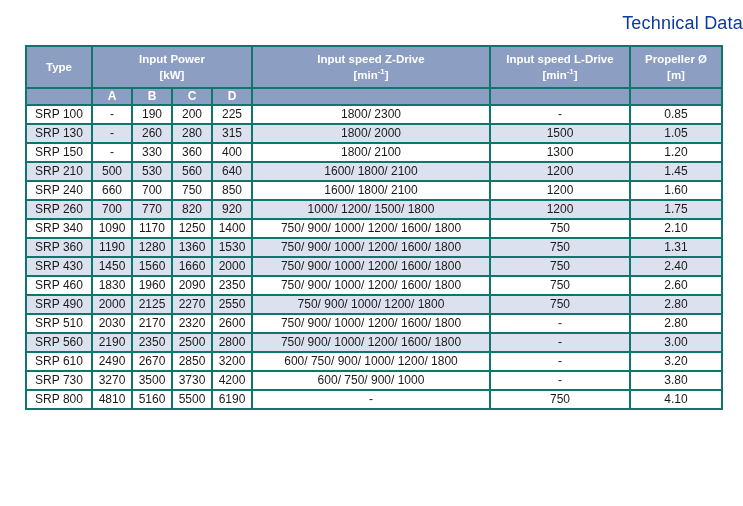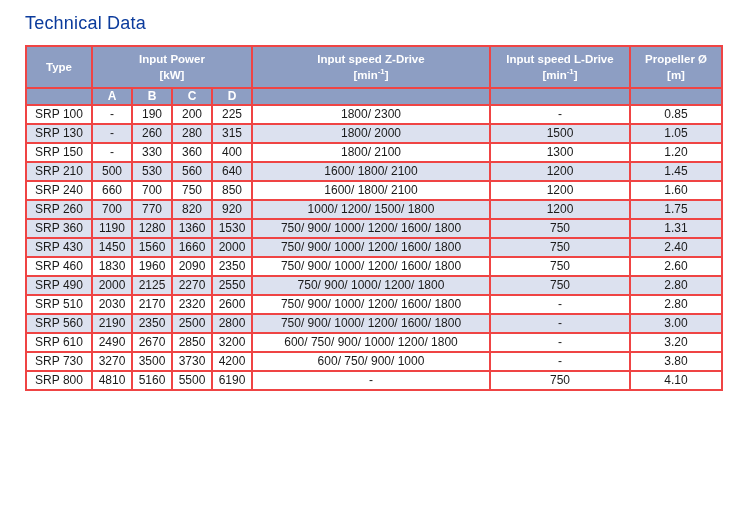--- a/index.html
+++ b/index.html
@@ -15,25 +15,26 @@
   }
   .page {
     padding: 13px 0 0 25px;
   }
   .page-title {
     font-size: 18px;
     font-weight: 400;
     color: #0b3b9c;
     margin: 0 0 11px 0;
     letter-spacing: 0.2px;
+    text-align: right;
   }
   table.tech {
     border-collapse: separate;
     border-spacing: 2px;
-    background: #ef4444;
+    background: #0f766e;
     table-layout: fixed;
   }
   table.tech th, table.tech td {
     padding: 0;
     overflow: hidden;
     white-space: nowrap;
   }
   thead th {
     background: #8d9ec3;
     color: #ffffff;
@@ -165,20 +166,30 @@
         <tr class="alt">
           <td>SRP 260</td>
           <td>700</td>
           <td>770</td>
           <td>820</td>
           <td>920</td>
           <td>1000/ 1200/ 1500/ 1800</td>
           <td>1200</td>
           <td>1.75</td>
         </tr>
+        <tr>
+          <td>SRP 340</td>
+          <td>1090</td>
+          <td>1170</td>
+          <td>1250</td>
+          <td>1400</td>
+          <td>750/ 900/ 1000/ 1200/ 1600/ 1800</td>
+          <td>750</td>
+          <td>2.10</td>
+        </tr>
         <tr class="alt">
           <td>SRP 360</td>
           <td>1190</td>
           <td>1280</td>
           <td>1360</td>
           <td>1530</td>
           <td>750/ 900/ 1000/ 1200/ 1600/ 1800</td>
           <td>750</td>
           <td>1.31</td>
         </tr>

